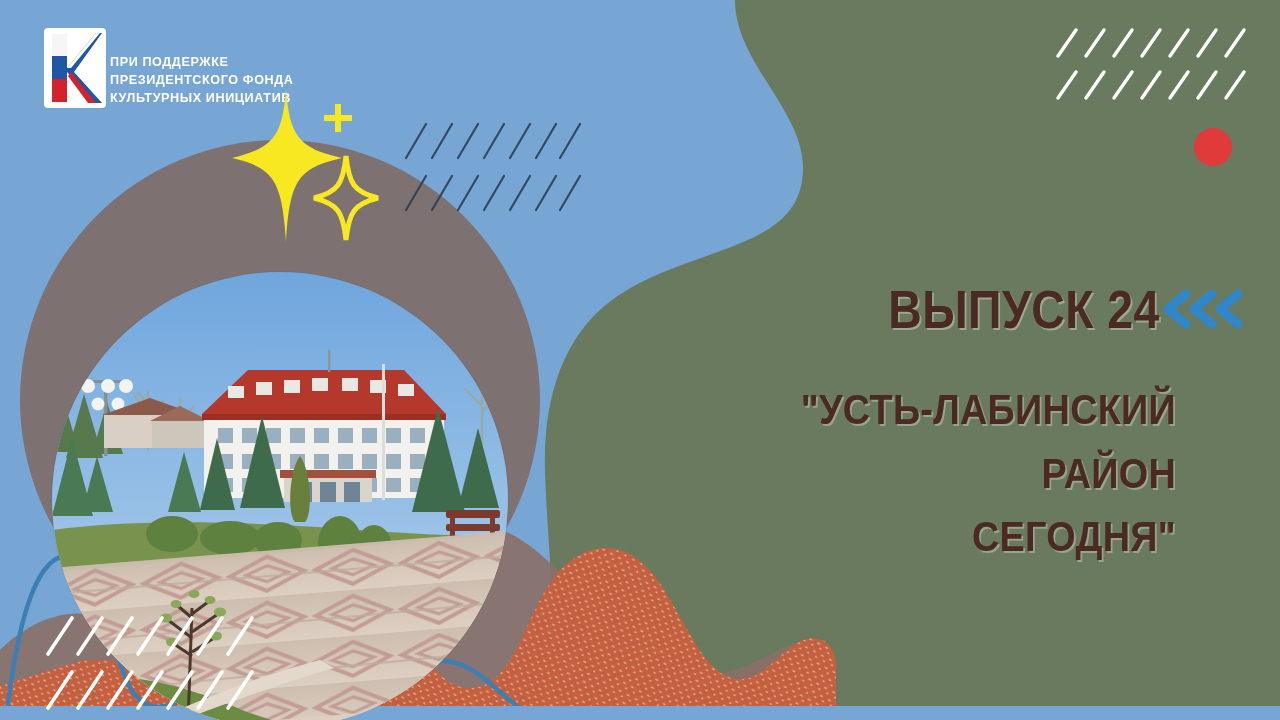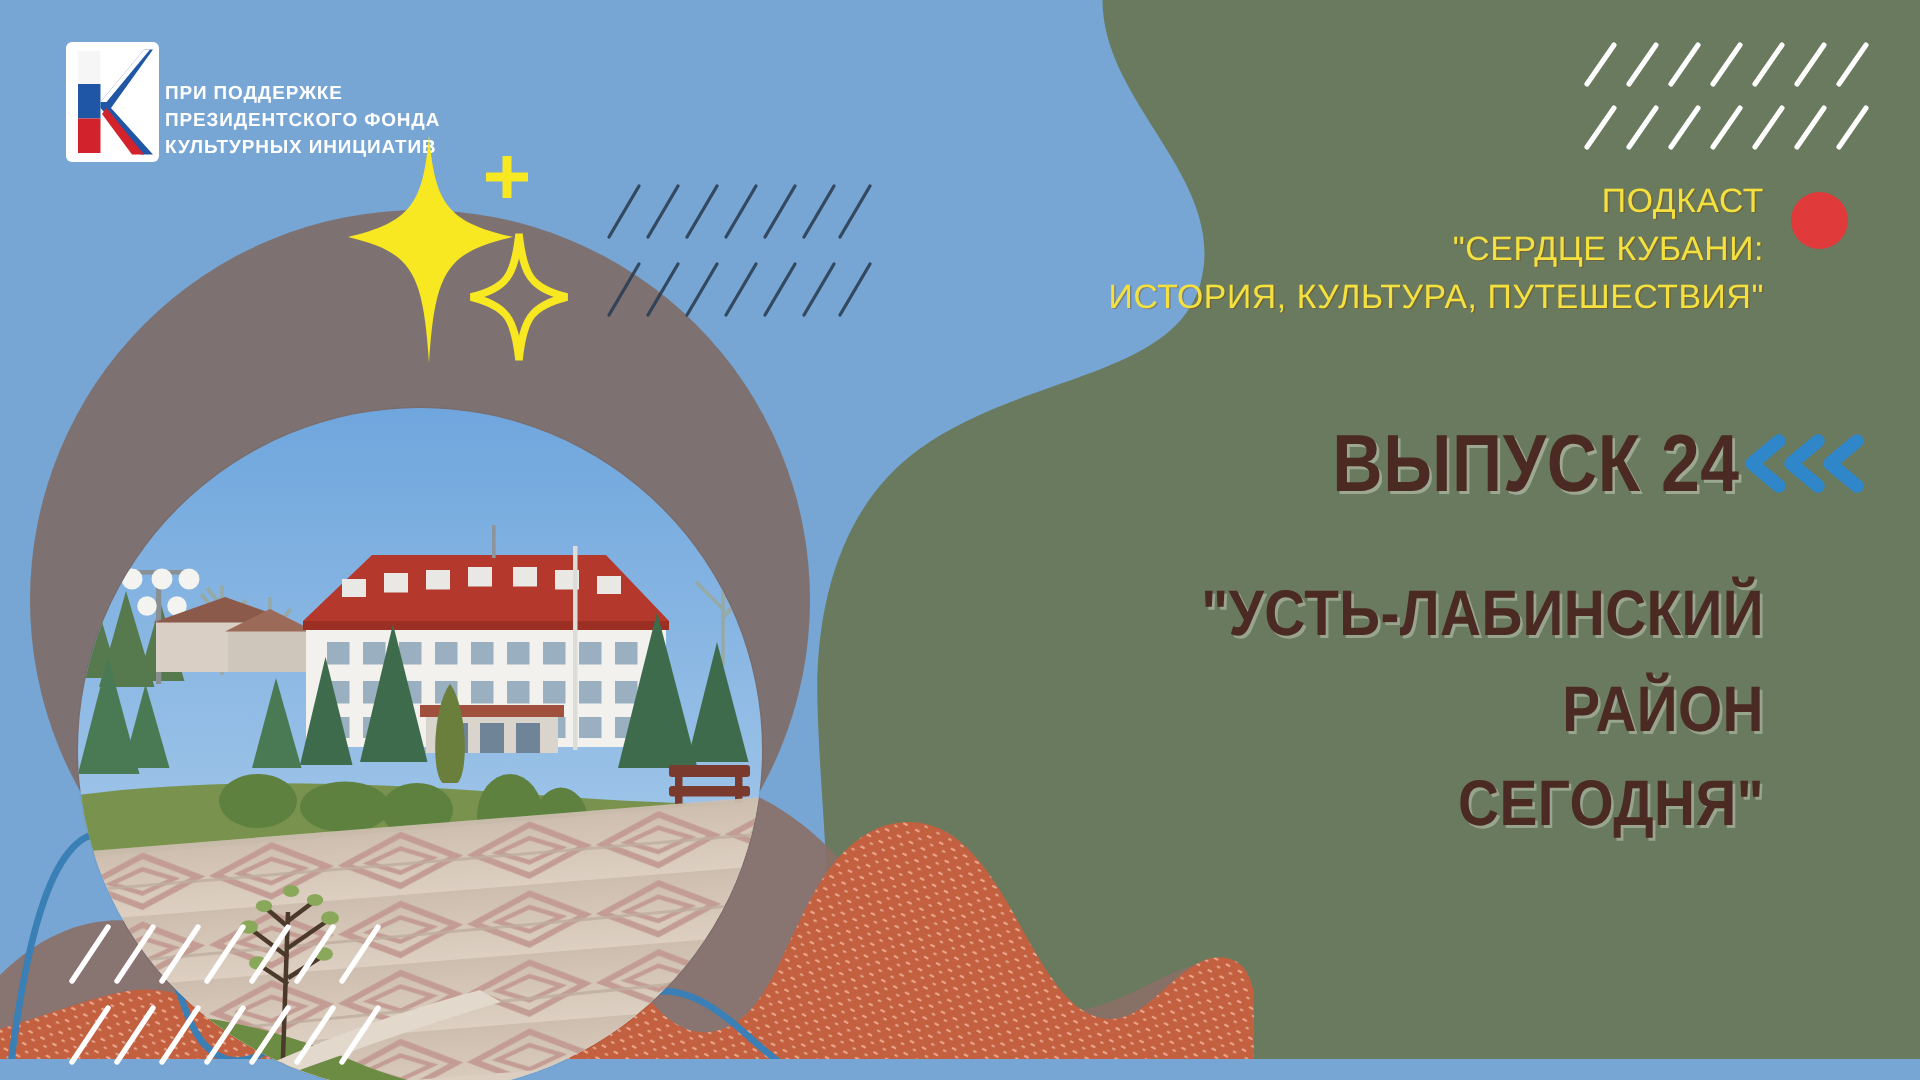--- a/index.html
+++ b/index.html
@@ -410,23 +410,20 @@
           <path d="M32,96 L56,60"></path>
           <path d="M62,96 L86,60"></path>
         <path d="M92,96 L116,60"></path>
           <path d="M122,96 L146,60"></path>
           <path d="M152,96 L176,60"></path>
         <path d="M182,96 L206,60"></path>
       </g>
     </svg>
   </div>
 
-  <div class="podcast-kicker">ПОДКАСТ
-"СЕРДЦЕ КУБАНИ:
-ИСТОРИЯ, КУЛЬТУРА, ПУТЕШЕСТВИЯ"</div>
 
   <div class="red-dot"></div>
 
   <div class="episode-row">
     <span class="episode-title">ВЫПУСК 24</span>
     <span class="chevrons">
       <svg width="84" height="44" viewBox="0 0 84 44">
         <g fill="none" stroke="#2f86c8" stroke-width="9" stroke-linecap="round" stroke-linejoin="round">
           <path d="M26,7 L8,22 L26,37"></path>
           <path d="M52,7 L34,22 L52,37"></path>

